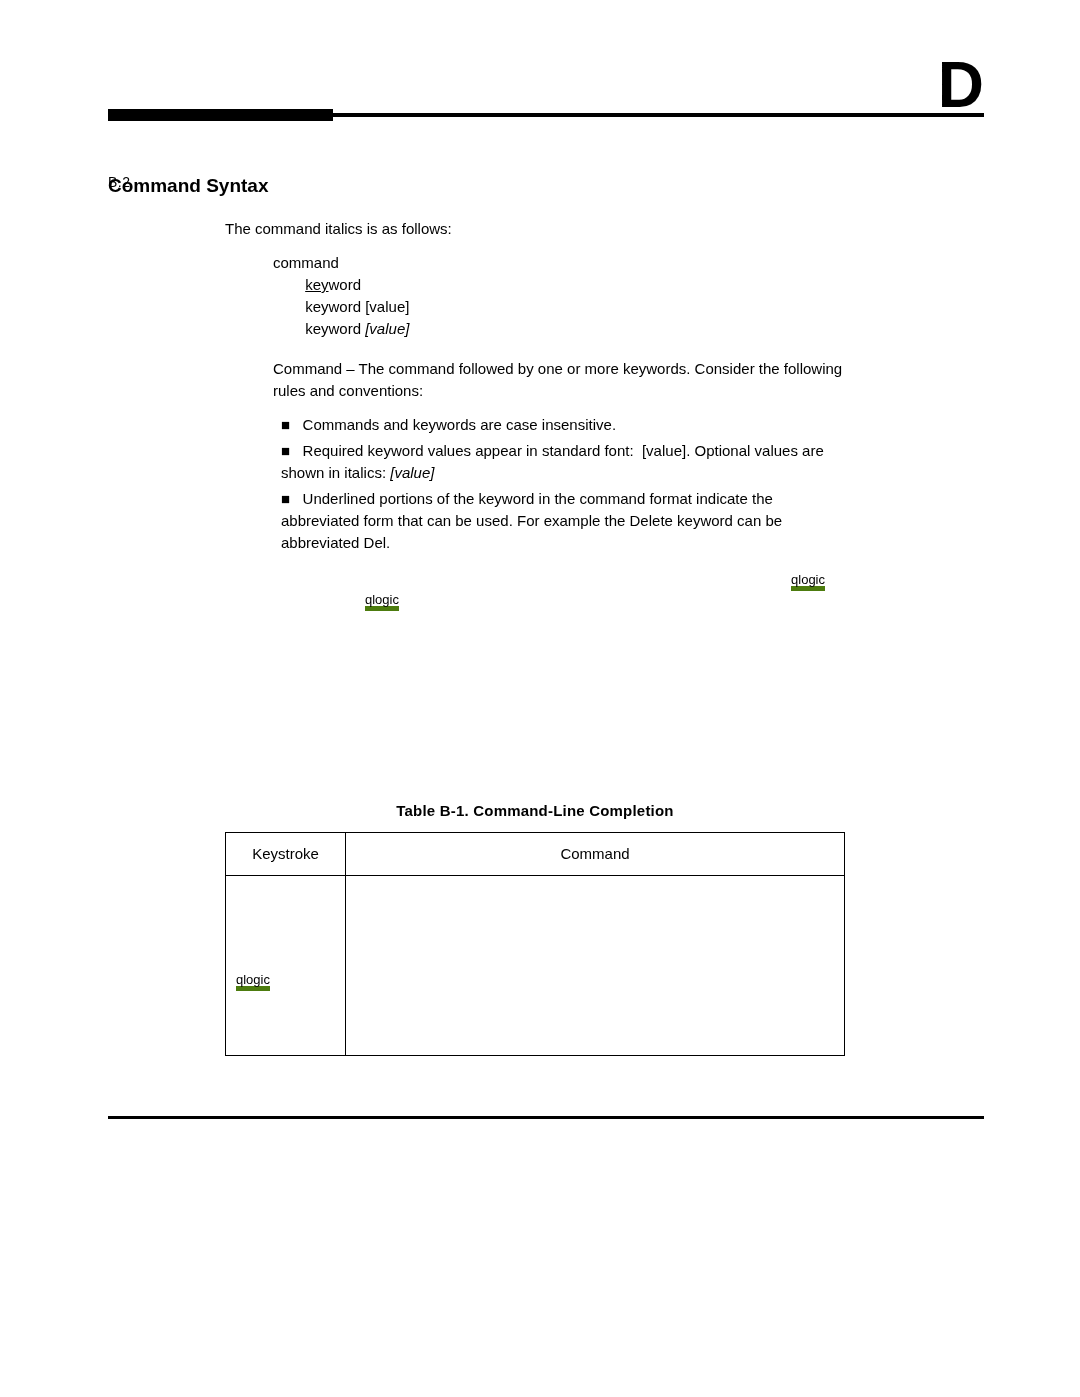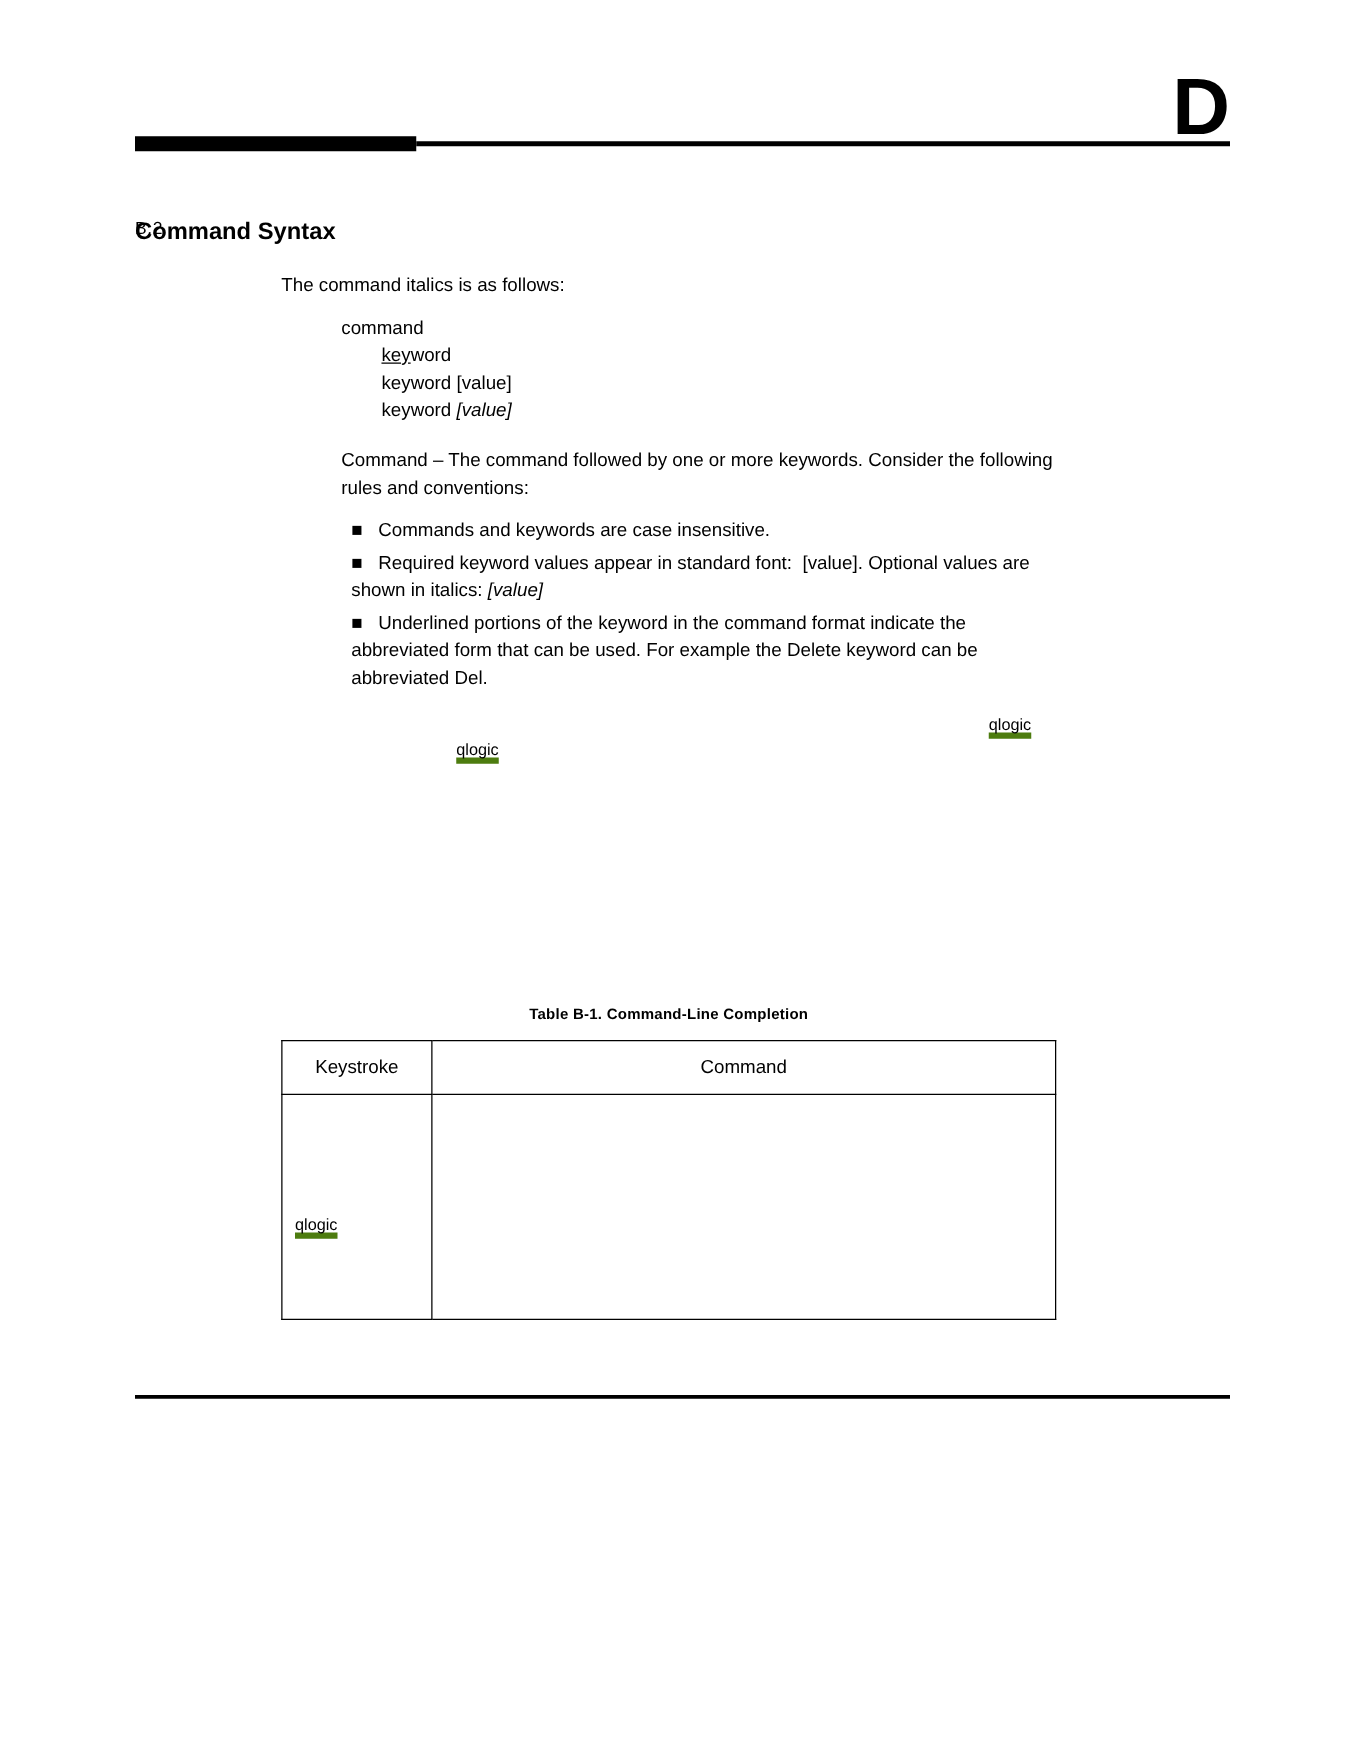--- a/index.html
+++ b/index.html
@@ -52,21 +52,21 @@
     line-height: 22px;
   }
   .para { margin-bottom: 12px; text-align: left; }
   .indent-list { margin-left: 48px; }
   .bullet-item { margin-bottom: 4px; }
   .bold-tok { font-weight: 400; } 
   
   .table-caption {
     text-align: center;
     font-weight: 700;
-    font-size: 12px;
+    font-size: 15px;
     margin-top: 148px;
     margin-bottom: 10px;
     letter-spacing: .2px;
   }
   table.effect {
     border-collapse: collapse;
     width: 620px;
     margin-top: 6px;
     padding-left: 31px;
   }

